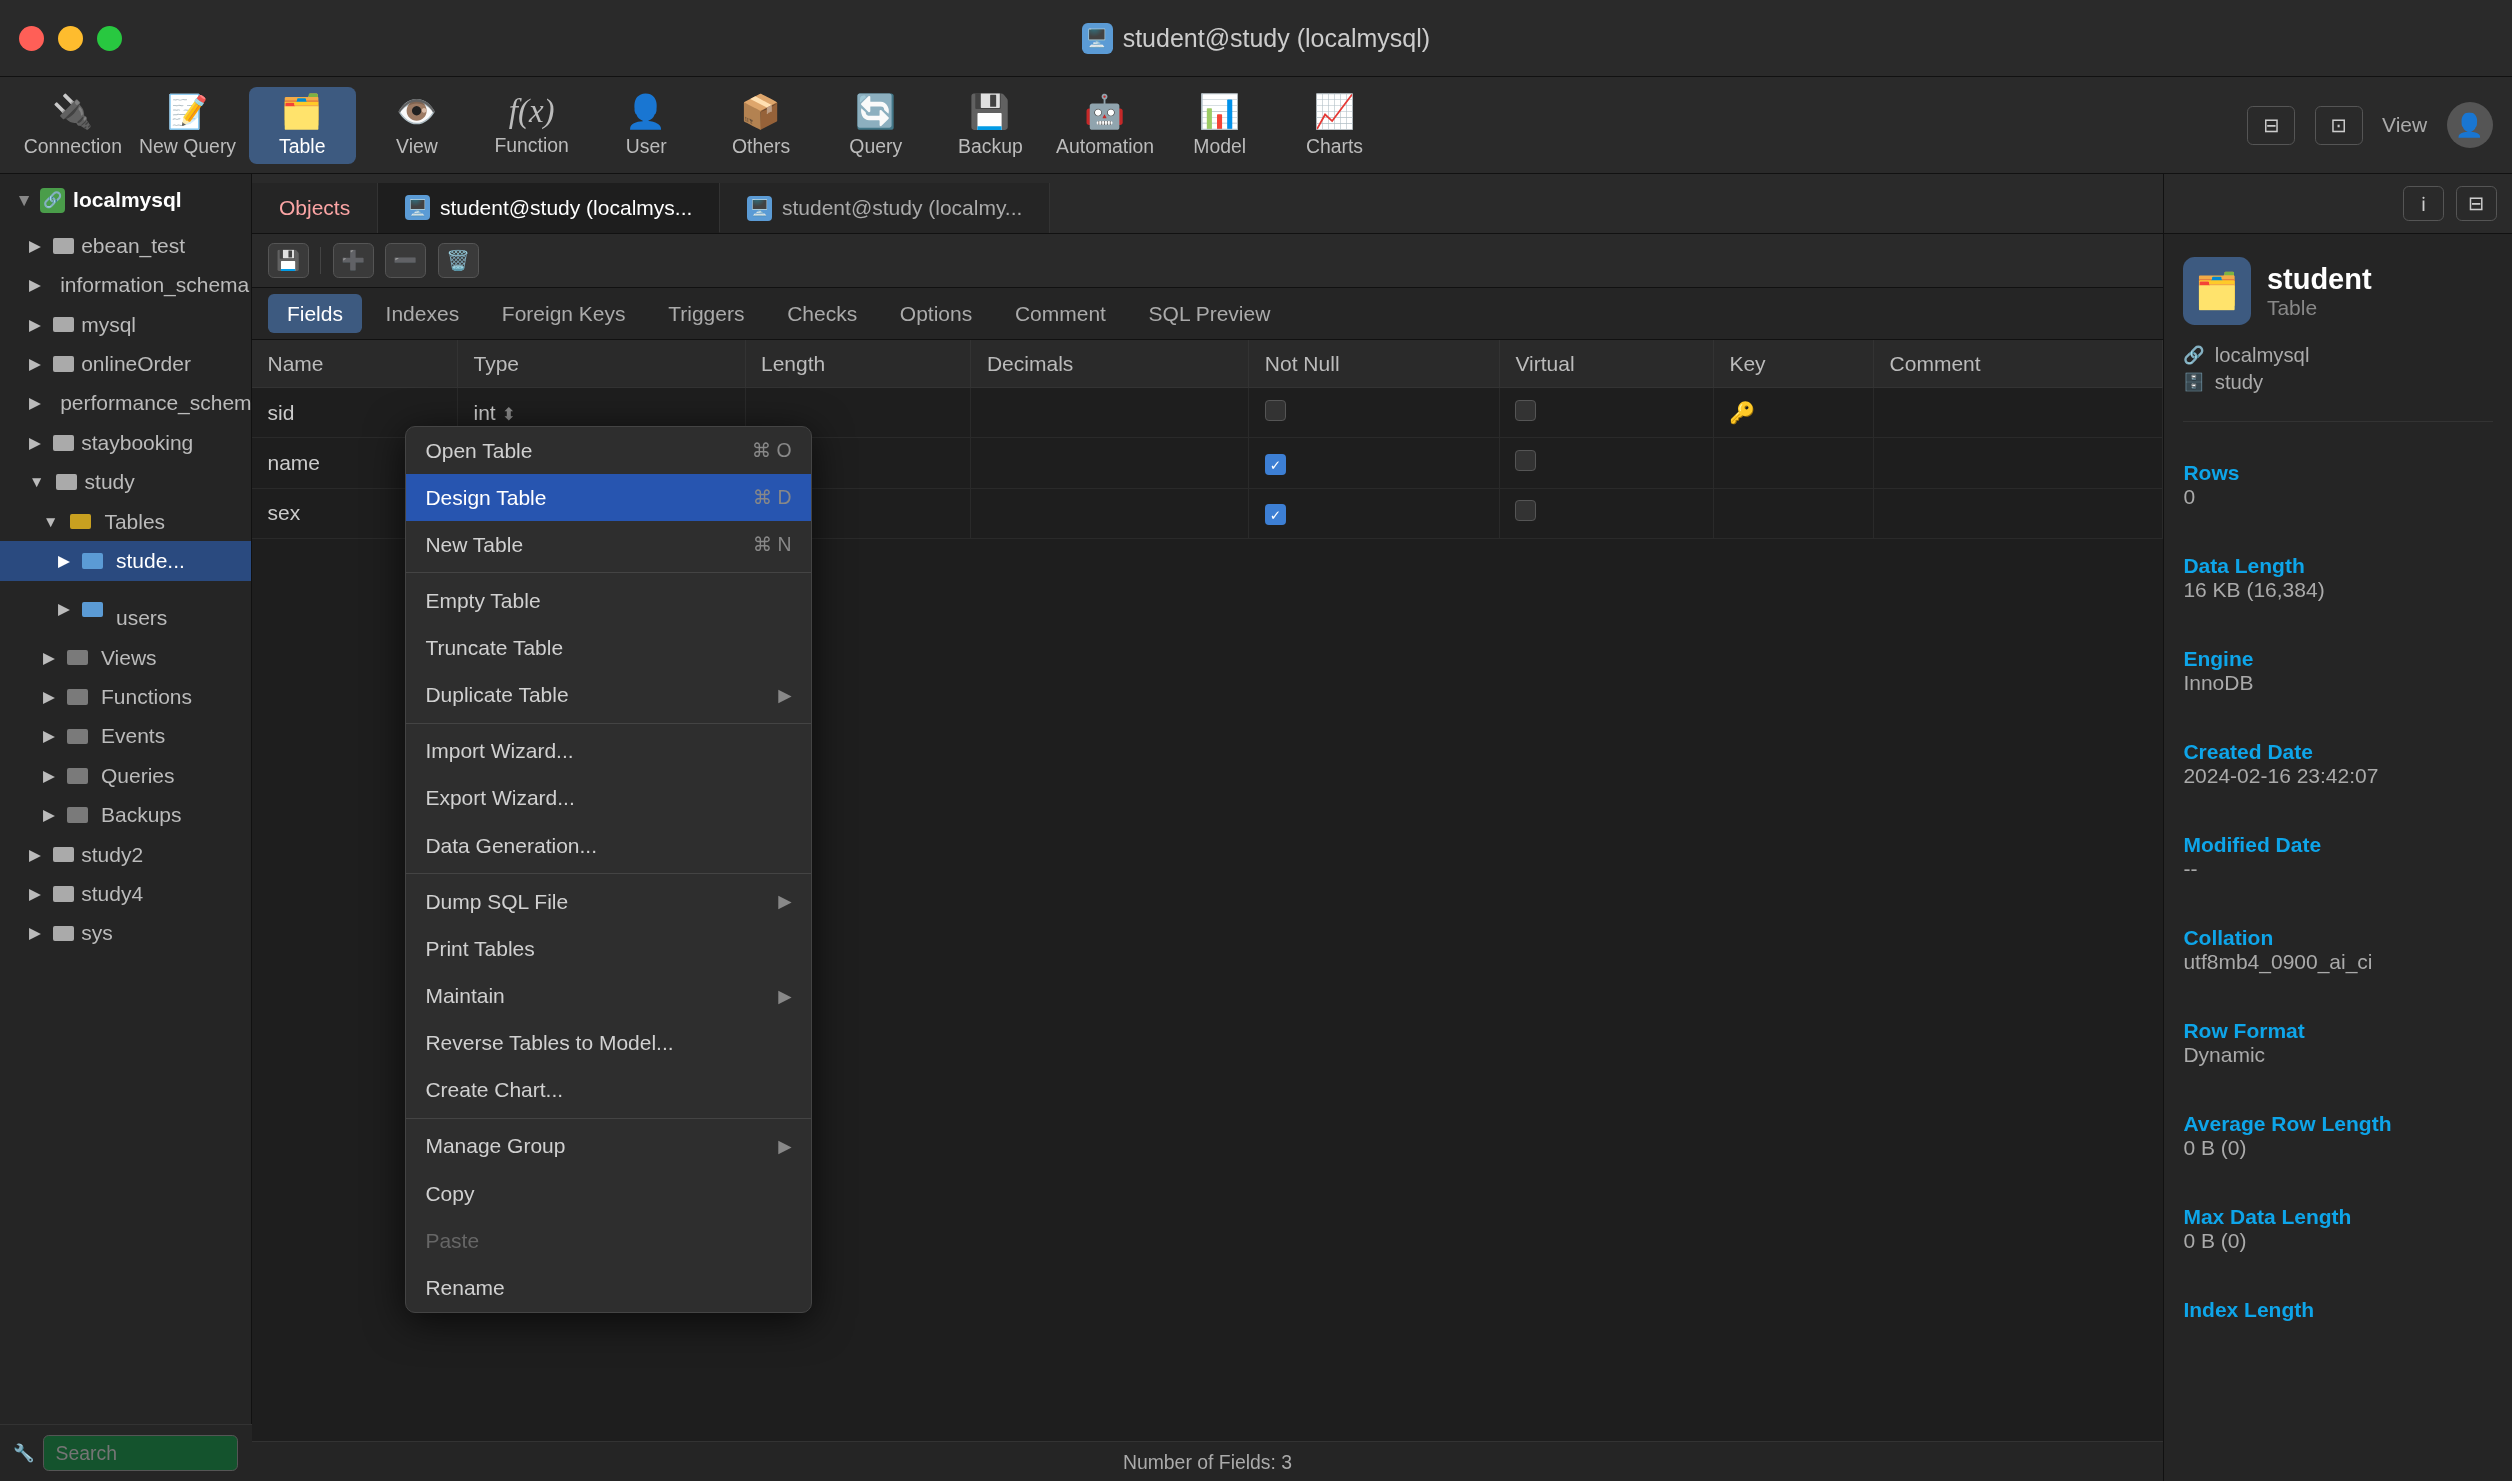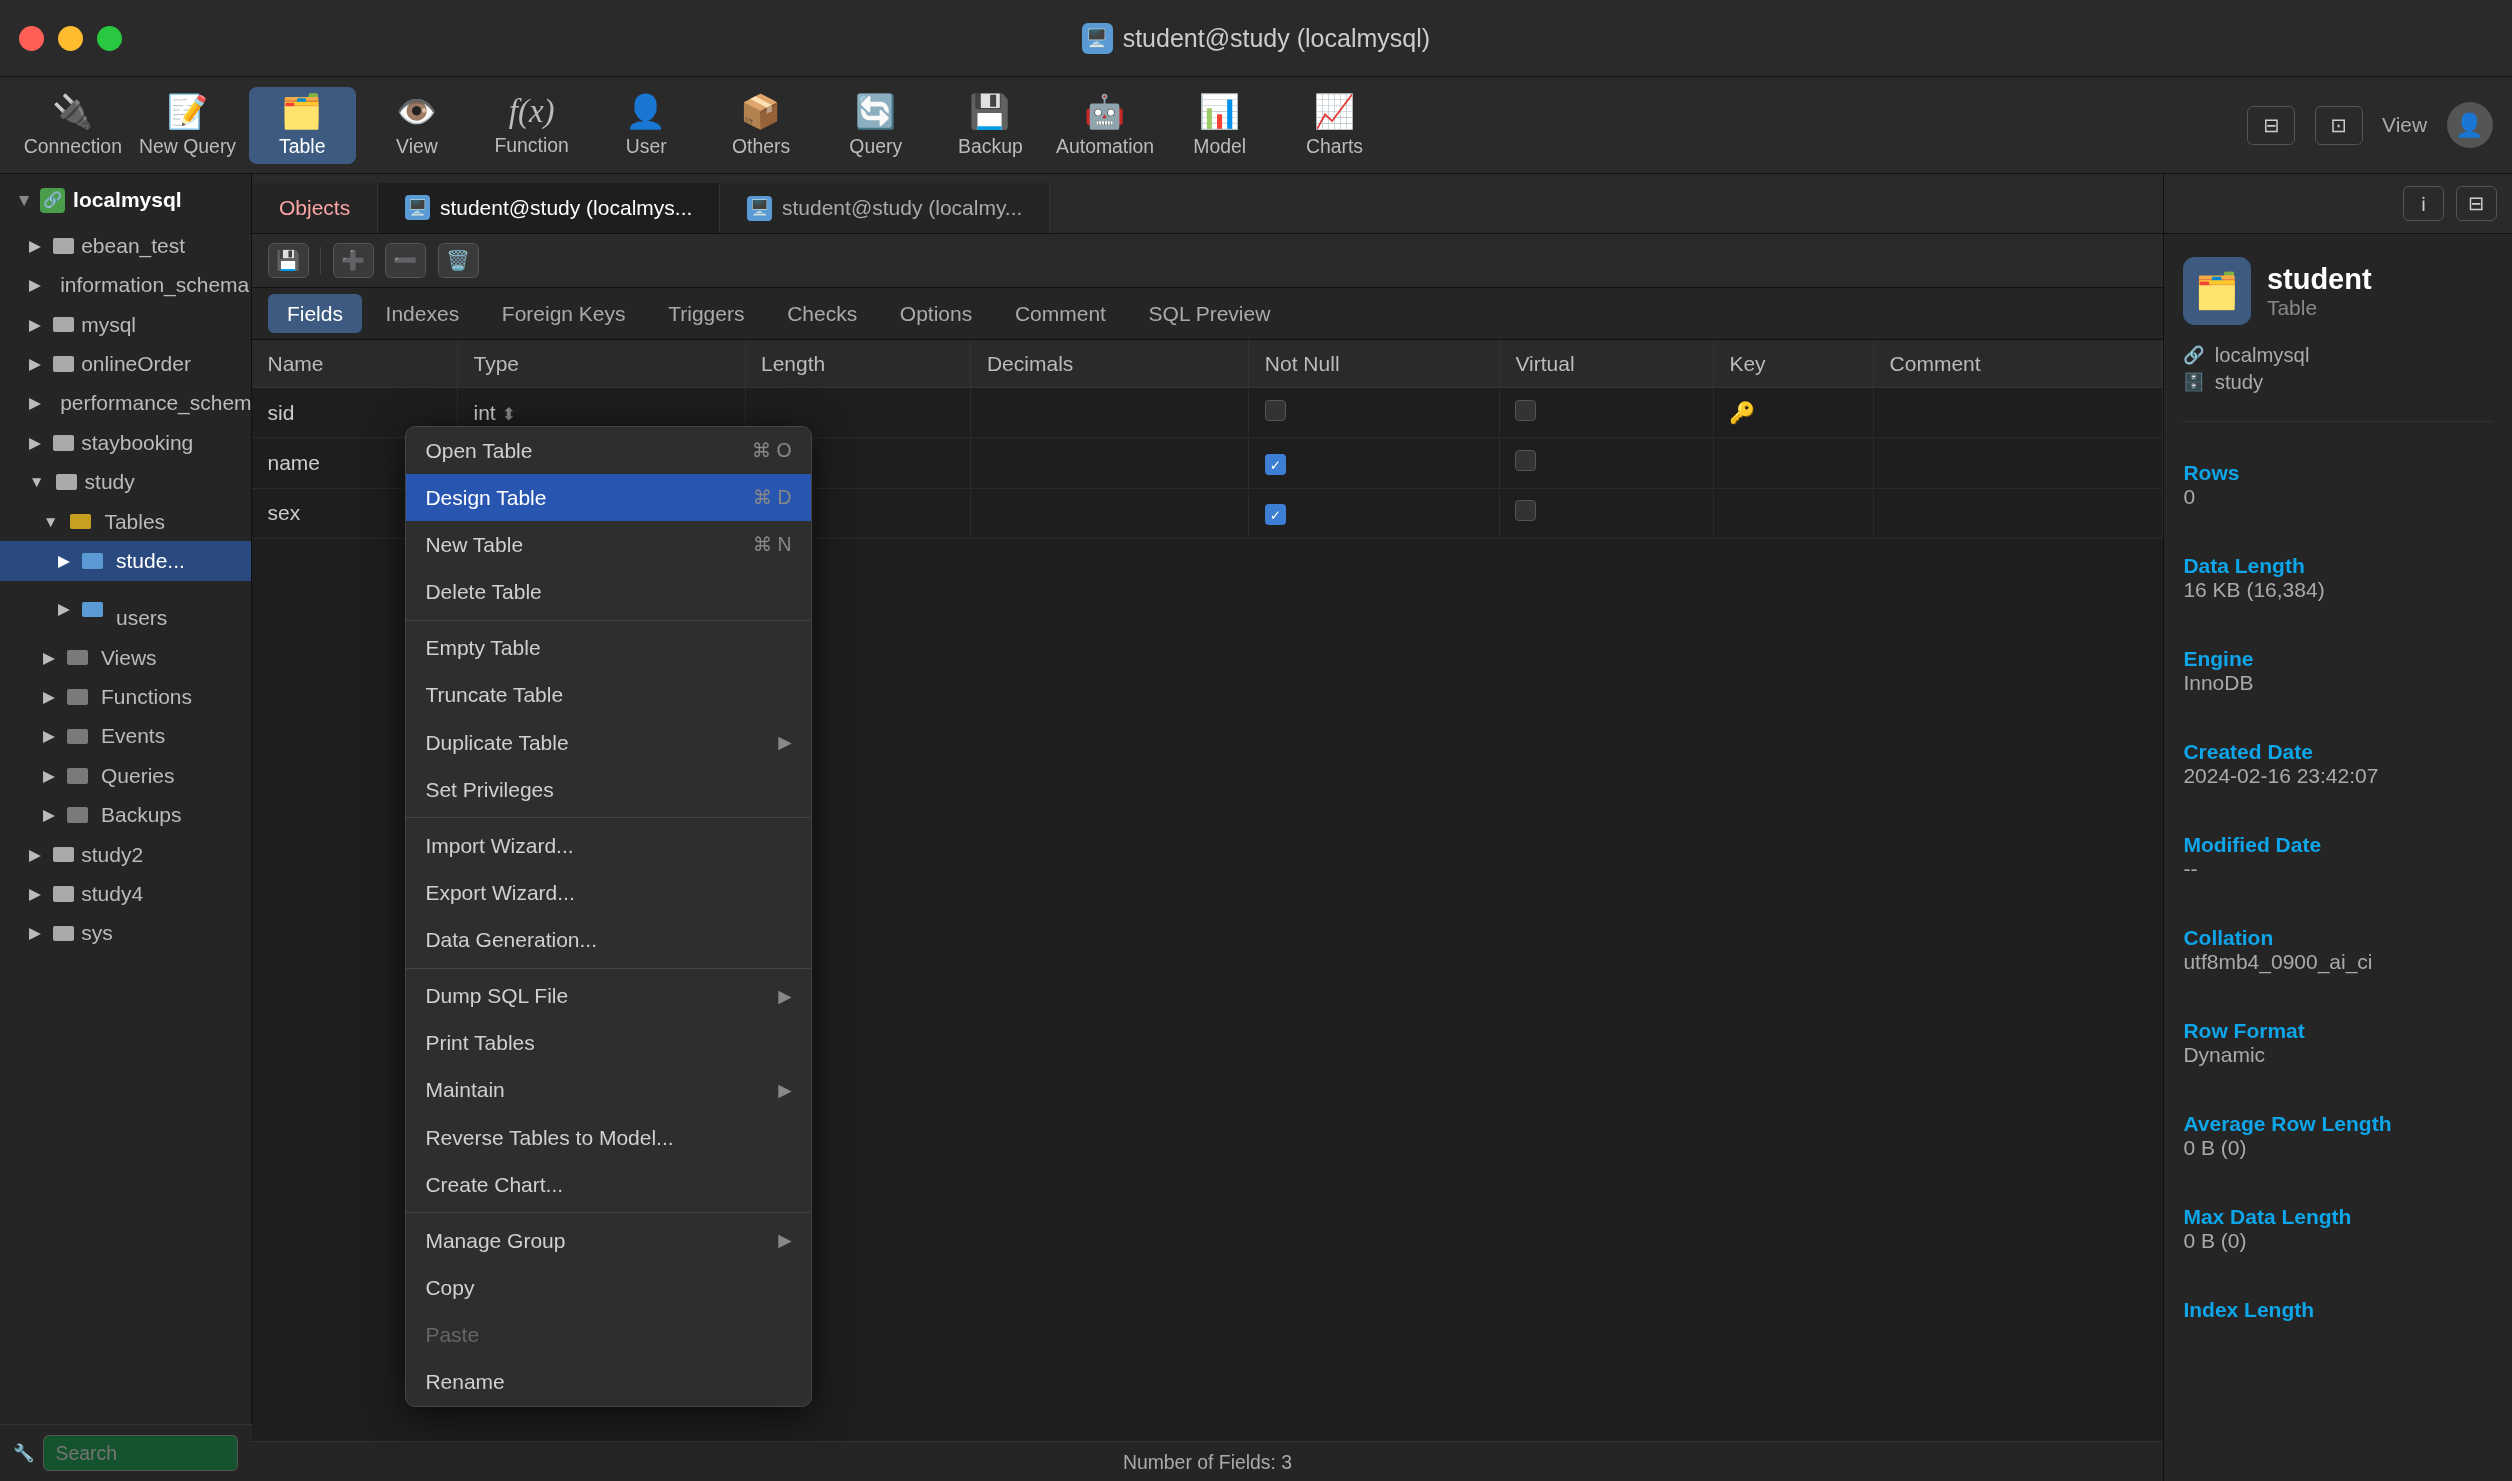--- a/index.html
+++ b/index.html
@@ -778,41 +778,35 @@
         <div class="ctx-item highlighted">
           <span>Design Table</span>
           <span class="shortcut">⌘ D</span>
         </div>
 
         <div class="ctx-item">
           <span>New Table</span>
           <span class="shortcut">⌘ N</span>
         </div>
 
-        <div class="ctx-item">
-          <span>Delete Table</span>
-        </div>
         <div class="ctx-separator"></div>
 
         <div class="ctx-item">
           <span>Empty Table</span>
         </div>
 
         <div class="ctx-item">
           <span>Truncate Table</span>
         </div>
 
         <div class="ctx-item">
           <span>Duplicate Table</span>
           <span class="ctx-arrow">▶</span>
         </div>
 
-        <div class="ctx-item">
-          <span>Set Privileges</span>
-        </div>
         <div class="ctx-separator"></div>
 
         <div class="ctx-item">
           <span>Import Wizard...</span>
         </div>
 
         <div class="ctx-item">
           <span>Export Wizard...</span>
         </div>
 

